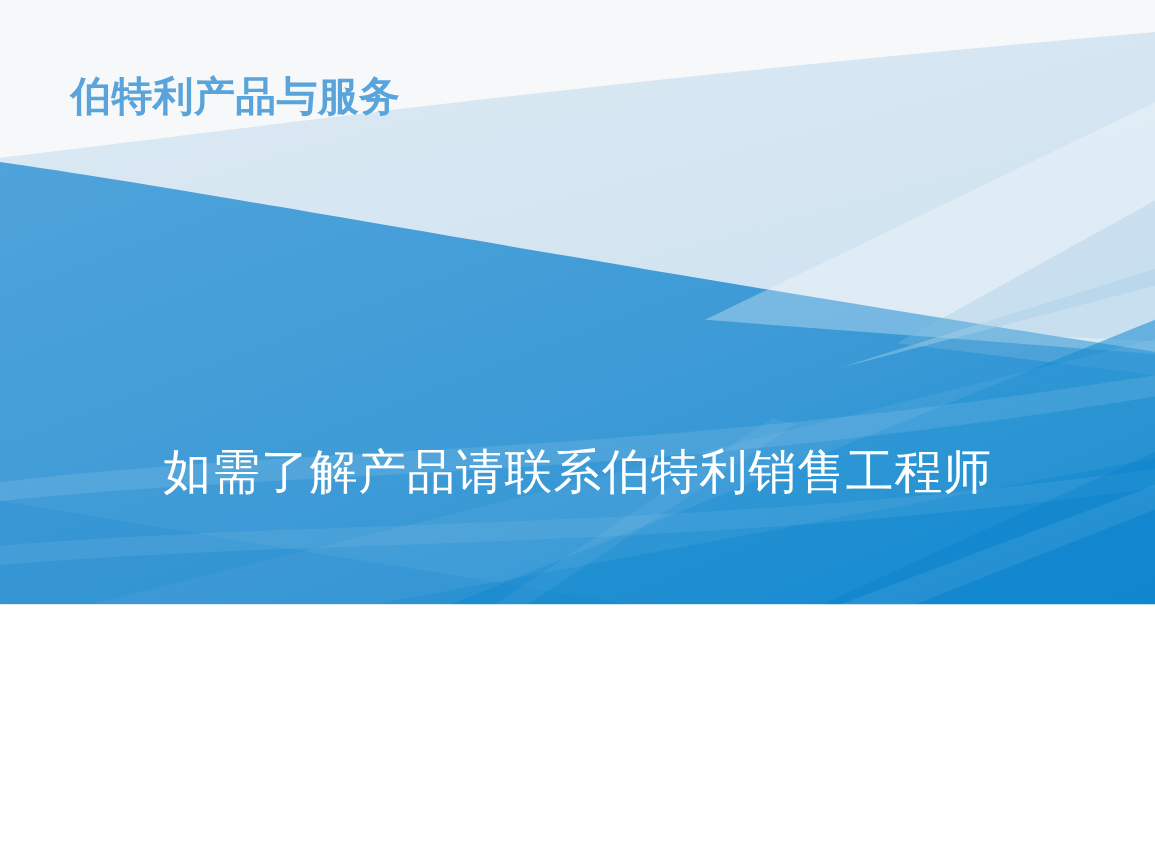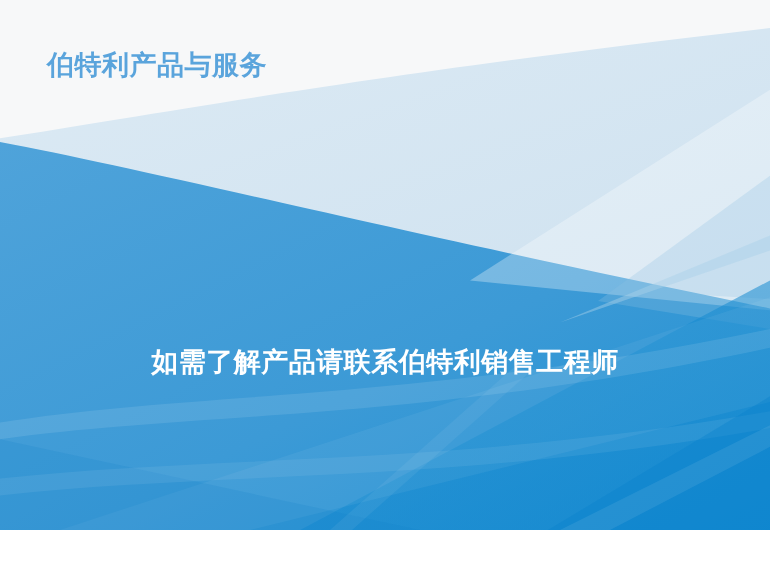--- a/index.html
+++ b/index.html
@@ -8,21 +8,21 @@
     padding: 0;
     background: #ffffff;
   }
   body {
     font-family: "DejaVu Sans", "Liberation Sans", sans-serif;
   }
 
   .banner {
     position: relative;
     width: 770px;
-    height: 530px;
+    height: 403px;
     overflow: hidden;
     background: #F7F8F9;
     -webkit-font-smoothing: antialiased;
   }
 
   
   .bg-layer {
     position: absolute;
     inset: 0;
     width: 100%;
@@ -56,24 +56,23 @@
   .headline {
     font-size: 47px;
     line-height: 58px;
     font-weight: bold;
     color: #ffffff;
     letter-spacing: 1px;
     white-space: nowrap;
   }
 
   .subheadline {
-    margin-top: 48px;
-    font-size: 27px;
+    font-size: 32px;
     line-height: 40px;
-    font-weight: bold;
+    font-weight: normal;
     color: #ffffff;
     letter-spacing: 0.5px;
     white-space: nowrap;
   }
 </style>
 </head>
 <body>
 
 <div class="banner">
 

